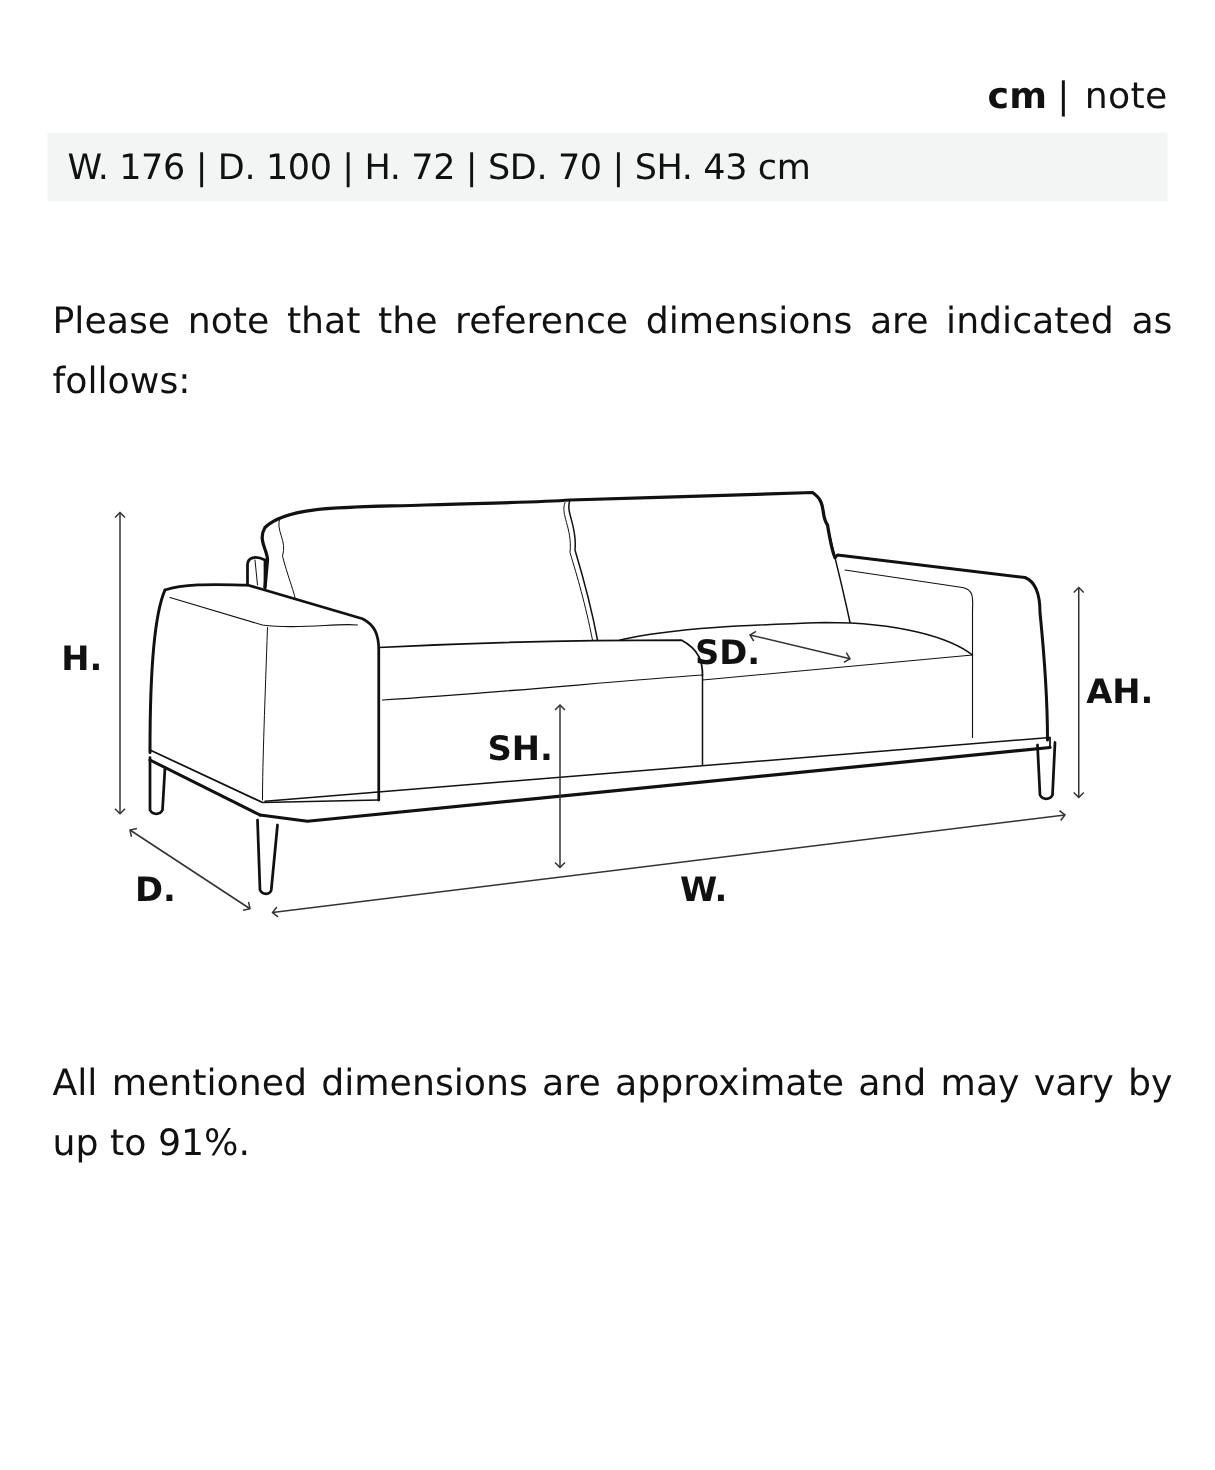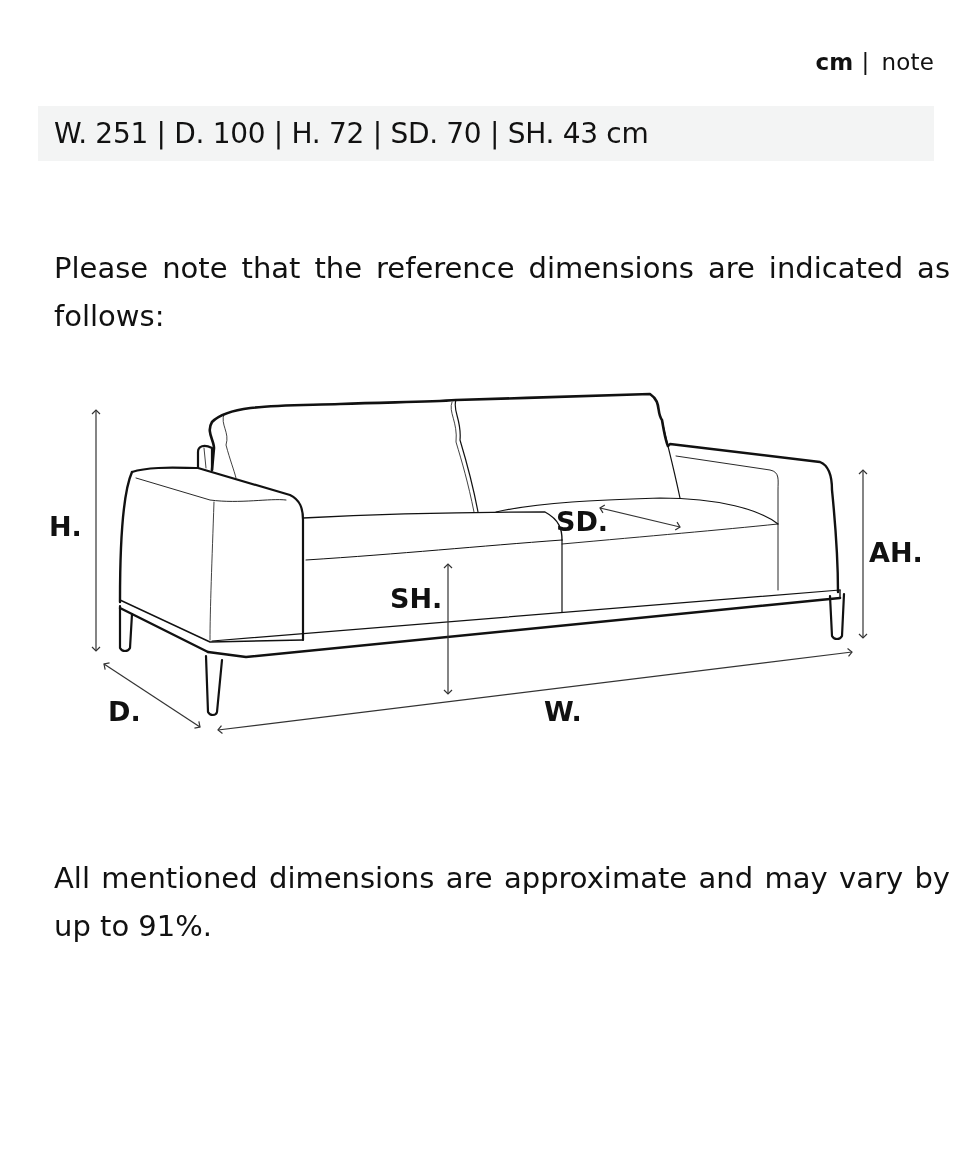--- a/index.html
+++ b/index.html
@@ -10,23 +10,23 @@
     body {
       width: 972px;
       height: 1176px;
       position: relative;
       overflow: hidden;
       font-family: "DejaVu Sans", "Liberation Sans", sans-serif;
       color: #111111;
     }
     .unit-toggle {
       position: absolute;
-      top: 44px;
+      top: 58px;
       right: 38px;
-      font-size: 23px;
+      font-size: 29px;
       line-height: 36px;
       letter-spacing: 0.2px;
       display: flex;
       align-items: center;
       justify-content: space-between;
     }
     .unit-toggle .unit {
       cursor: pointer;
     }
     .unit-toggle .unit.active {
@@ -57,21 +57,21 @@
     }
     .note {
       position: absolute;
       left: 38px;
       width: 896px;
       font-size: 29px;
       line-height: 48px;
       text-align: justify;
       text-align-last: left;
       color: #111;
-      margin: 16px;
+      margin: 4px;
     }
     .note.top { top: 228px; }
     .note.bottom { top: 838px; }
     .diagram {
       position: absolute;
       left: 0;
       top: 370px;
       width: 972px;
       height: 380px;
     }
@@ -90,21 +90,21 @@
 </head>
 <body>
 
 <div class="unit-toggle">
   <span class="unit active">cm</span>
   <span class="sep">|</span>
   <span class="unit">note</span>
 </div>
 
 <div class="dims-bar">
-  <span class="dims-text">W. 251 | D. 100 | H. 72 | SD. 70 | SH. 43 cm</span>
+  <span class="dims-text">W. 176 | D. 100 | H. 72 | SD. 70 | SH. 43 cm</span>
 </div>
 
 <p class="note top">Please note that the reference dimensions are indicated as follows:</p>
 
 <div class="diagram">
 
   <svg viewBox="0 370 972 380" xmlns="http://www.w3.org/2000/svg">
     <defs>
       <marker id="arr" markerWidth="10" markerHeight="10" refX="5" refY="5" orient="auto-start-reverse" markerUnits="userSpaceOnUse">
         <path d="M1,1 L5,5 L1,9" fill="none" stroke="#333" stroke-width="1.2"></path>

